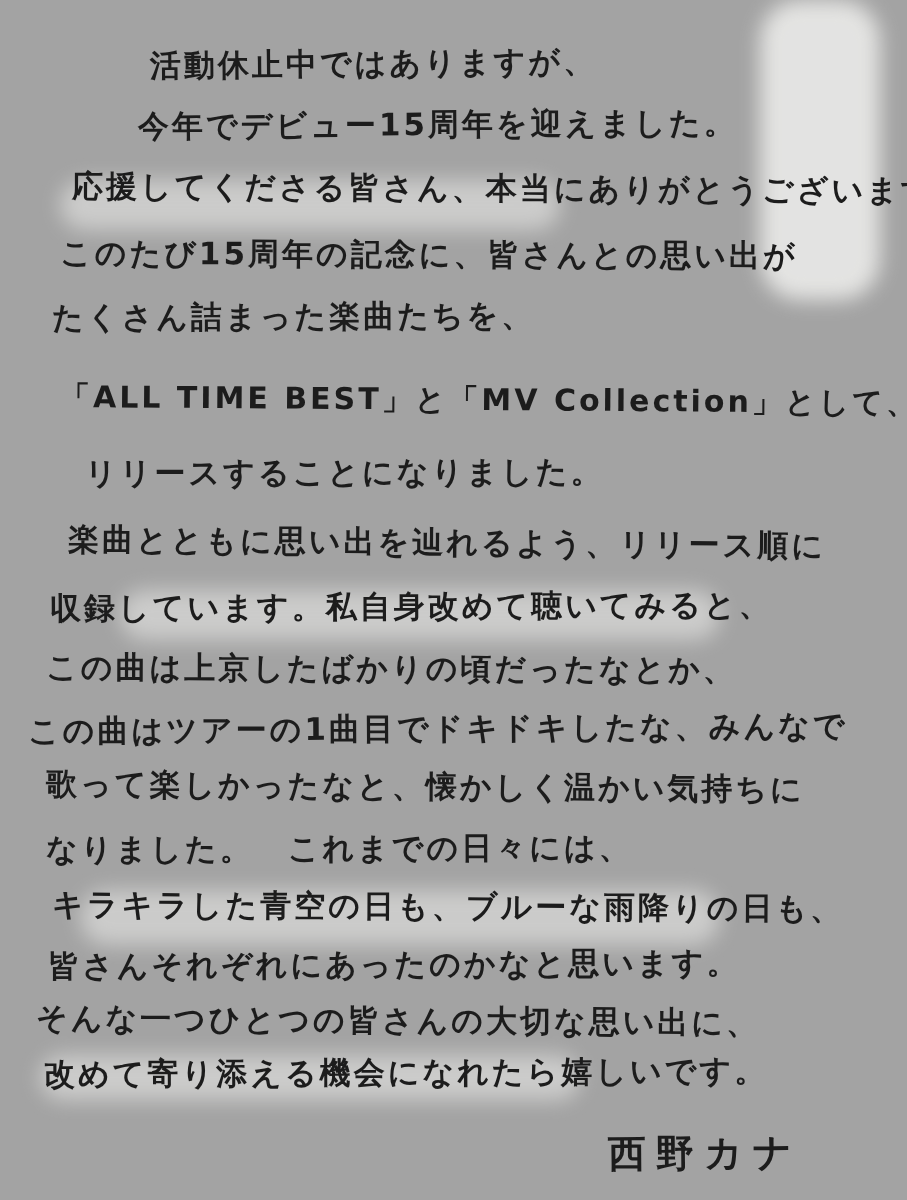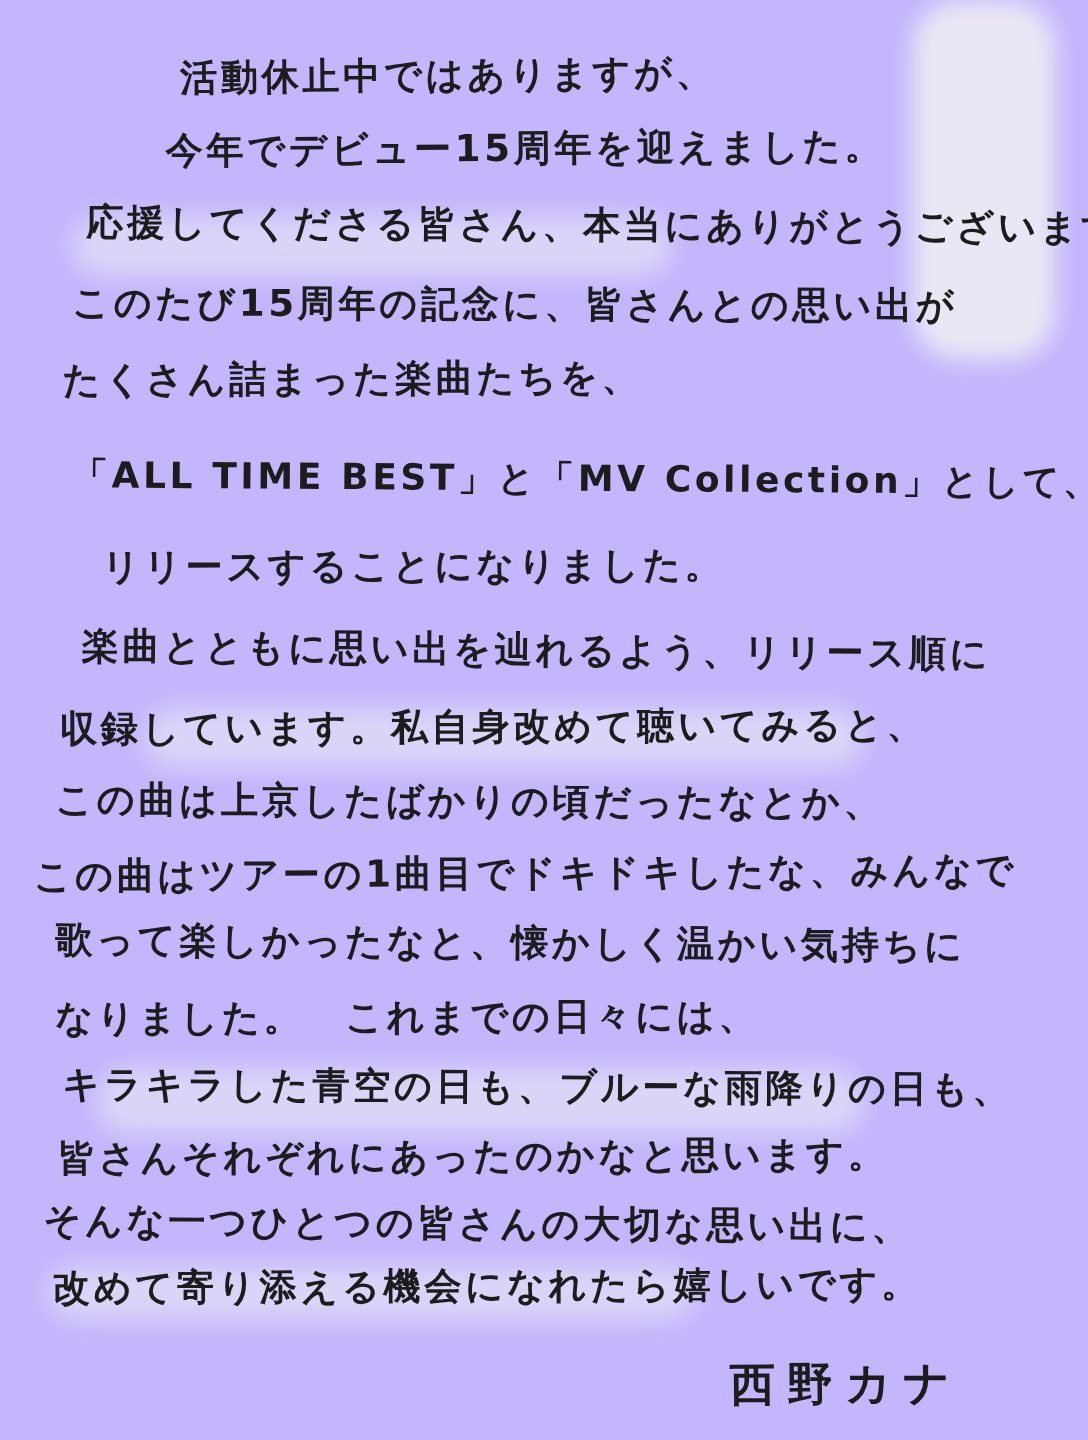--- a/index.html
+++ b/index.html
@@ -10,21 +10,21 @@
     width: 907px;
     height: 1200px;
     background: #ffffff;
     overflow: hidden;
     font-family: "DejaVu Sans", sans-serif;
   }
   .paper {
     position: relative;
     width: 907px;
     height: 1200px;
-    background: #c4b5fd;
+    background: #a3a3a3;
   }
   
   .texture {
     position: absolute;
     background: #f4f4f2;
     border-radius: 40px;
     filter: blur(10px);
     pointer-events: none;
   }
   .t1 { left: 760px; top: 0px;   width: 120px; height: 300px; opacity: .8; }

